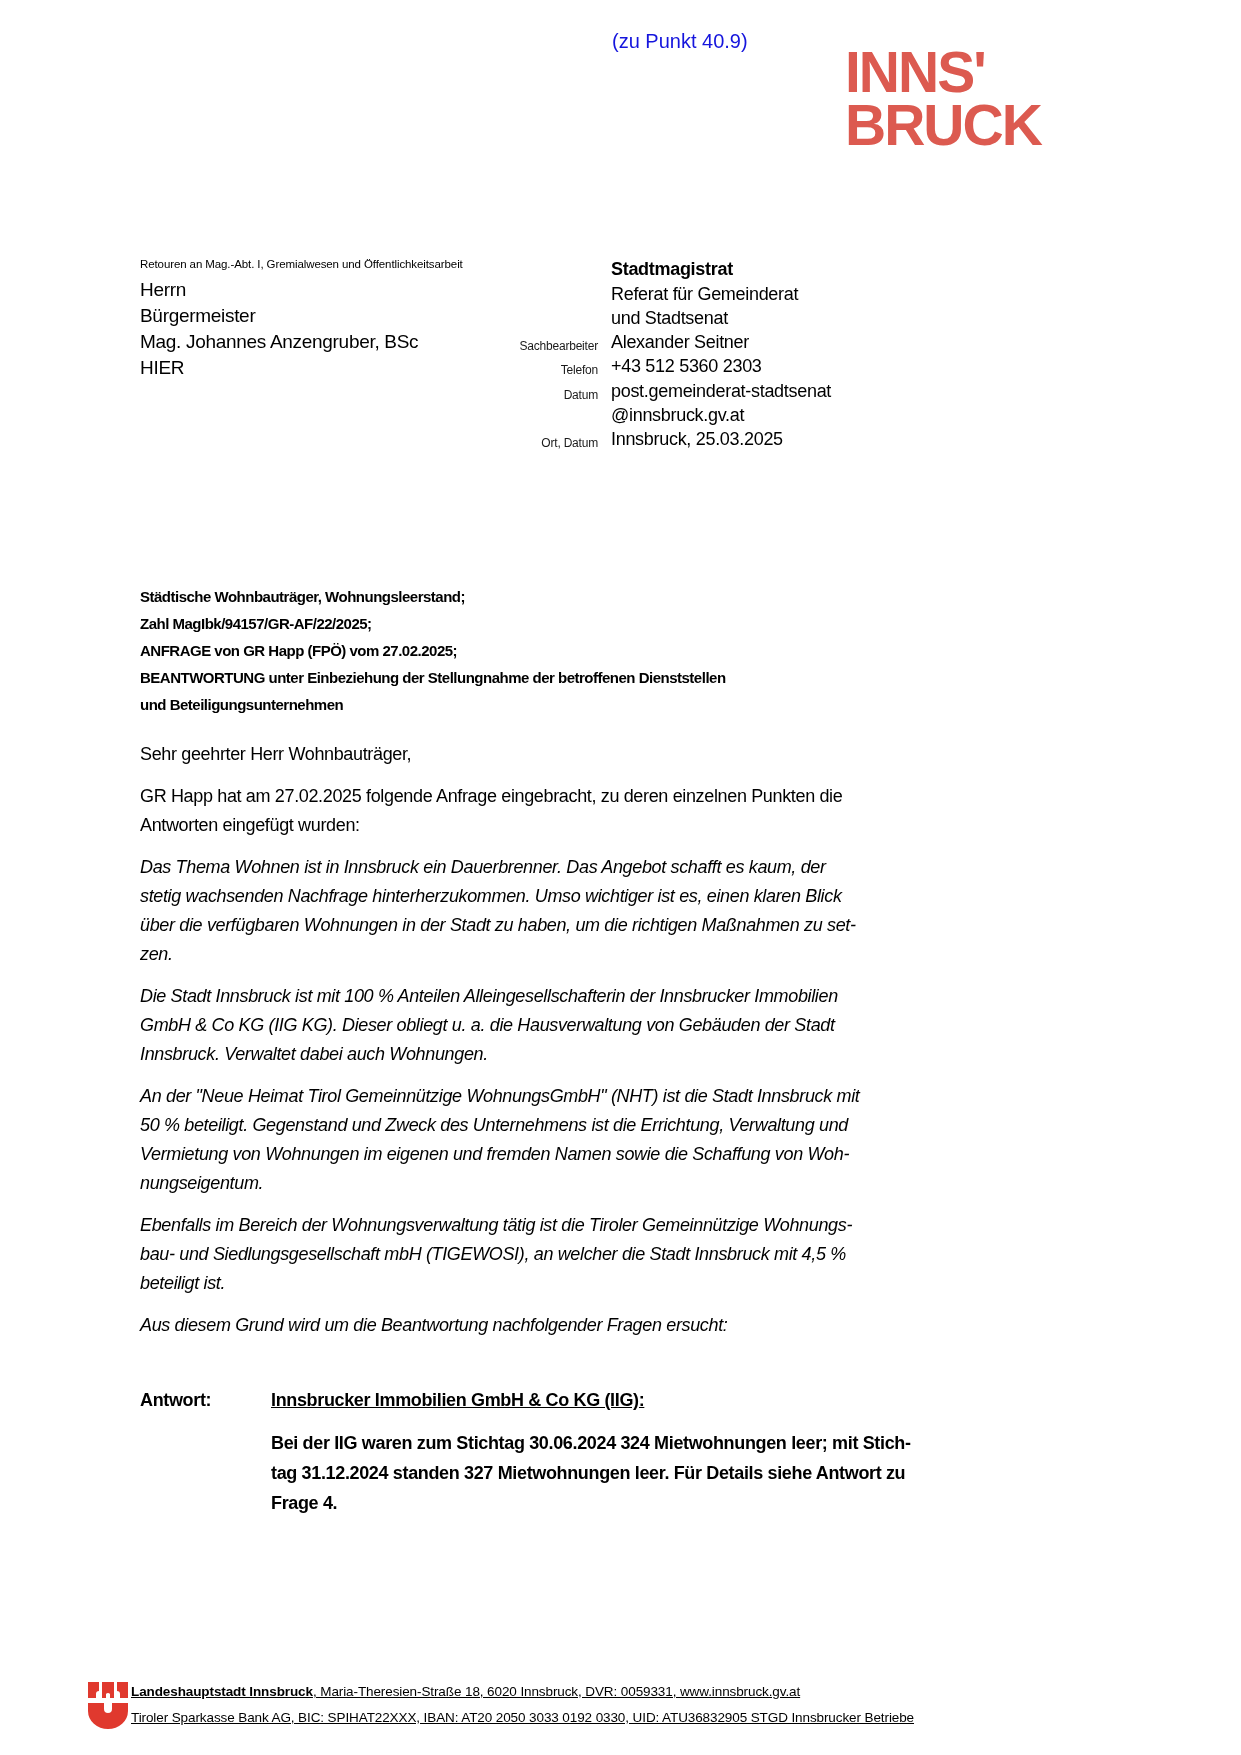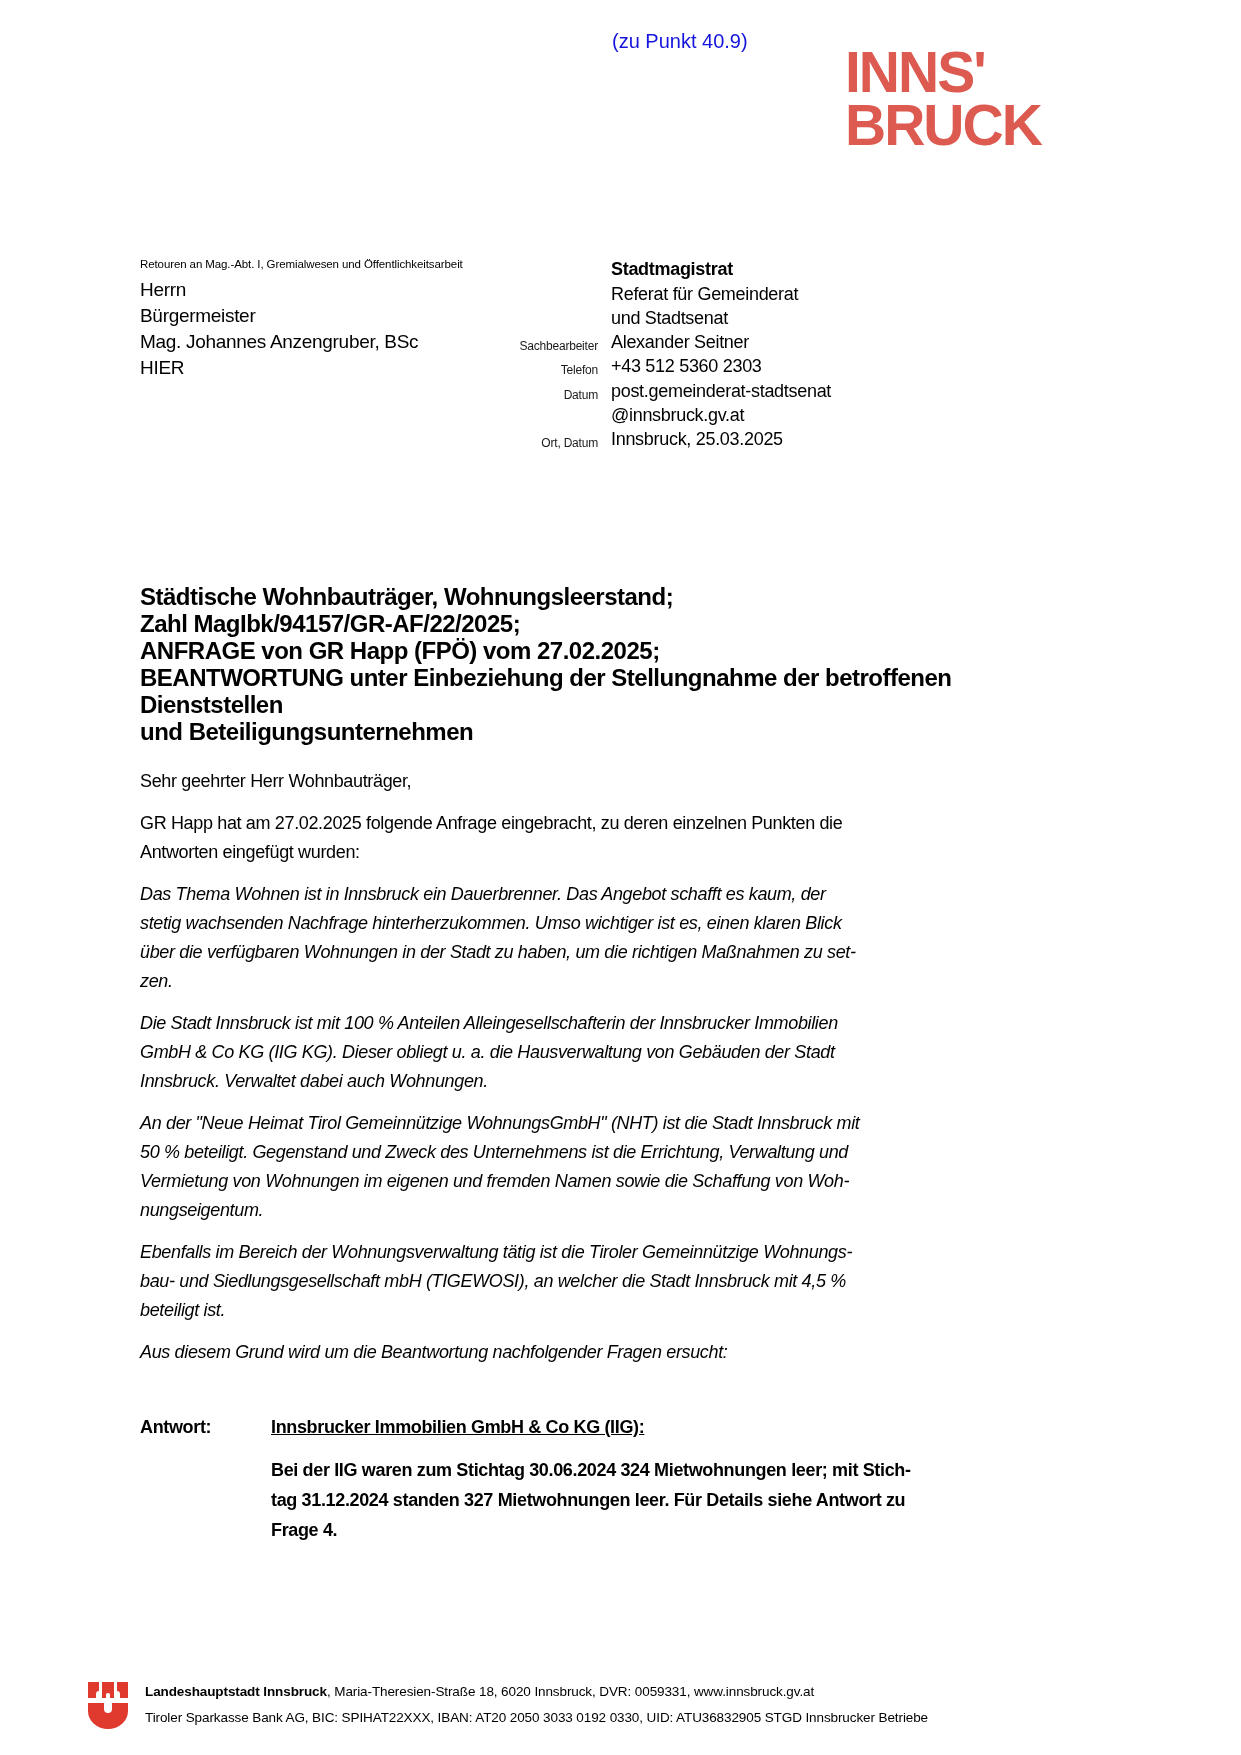--- a/index.html
+++ b/index.html
@@ -28,38 +28,38 @@
   .retour{font-size:11.5px;letter-spacing:-0.1px;margin-bottom:7px;}
   .r-line{font-size:19px;line-height:26px;letter-spacing:-0.3px;}
   
   .contact{position:absolute;left:500px;top:256px;width:440px;}
   .c-row{display:flex;align-items:flex-end;min-height:24.3px;}
   .c-label{width:98px;text-align:right;font-size:12px;color:#1a1a1a;padding-right:13px;flex:none;letter-spacing:-0.2px;}
   .c-value{font-size:18px;letter-spacing:-0.3px;}
   .c-value.bold{font-weight:bold;}
   
   .content{position:absolute;left:140px;top:583px;width:873px;}
-  .subject{font-weight:bold;font-size:24px;line-height:27px;letter-spacing:-0.5px;margin-bottom:22px;}
+  .subject{font-weight:bold;font-size:15px;line-height:27px;letter-spacing:-0.5px;margin-bottom:22px;}
   .para{margin:0 0 13px 0;font-size:18px;line-height:29px;letter-spacing:-0.35px;white-space:pre-line;}
   .salutation{margin:0 0 13px 0;font-size:18px;line-height:29px;letter-spacing:-0.35px;}
   .quote{font-style:italic;}
   .quote.last{margin-bottom:46px;}
   .qa-row{display:flex;margin-bottom:16px;}
   .qa-label{width:131px;flex:none;font-size:18px;line-height:29px;letter-spacing:-0.35px;}
   .qa-label.italic{font-style:italic;}
   .qa-label.bold{font-weight:bold;}
   .qa-text{font-size:18px;line-height:29px;letter-spacing:-0.35px;white-space:pre-line;}
   .answer-heading{font-weight:bold;text-decoration:underline;}
   .answer-row{margin-bottom:13px;}
   .answer-para{
     margin-left:131px;font-weight:bold;
     font-size:18px;line-height:30px;letter-spacing:-0.35px;white-space:pre-line;
   }
   
-  .footer{position:absolute;left:88px;top:1679px;display:flex;gap:17px;align-items:flex-start;}
+  .footer{position:absolute;left:88px;top:1679px;display:flex;gap:3px;align-items:flex-start;text-decoration:underline;}
   .coat{flex:none;margin-top:3px;}
   .footer-text{font-size:13.5px;line-height:26px;letter-spacing:-0.1px;}
   .fbold{font-weight:bold;}
 </style>
 </head>
 <body>
 
 <div class="page">
 
   <div class="annotation">(zu Punkt 40.9)</div>

